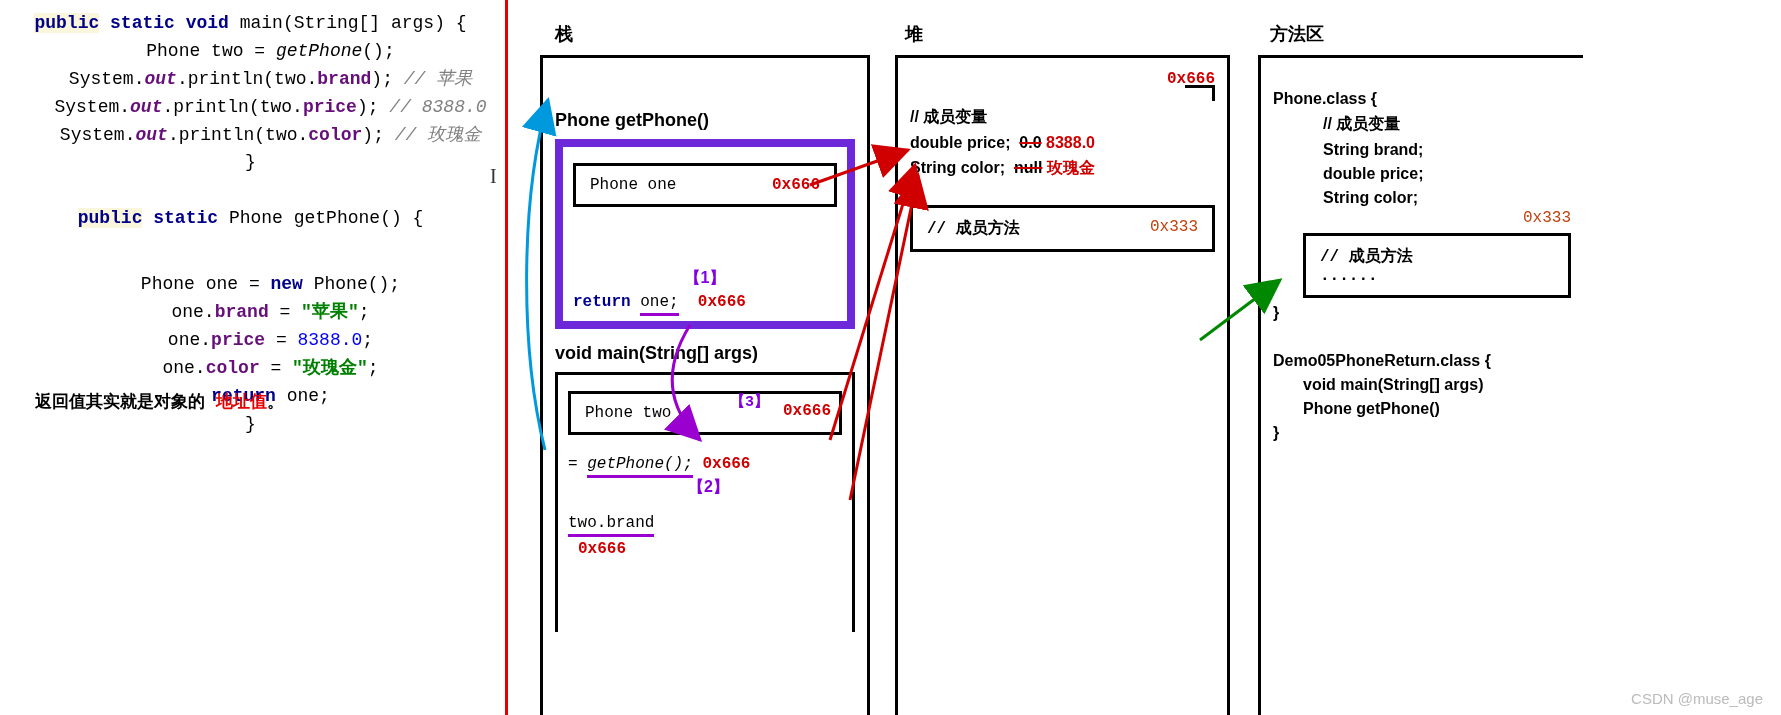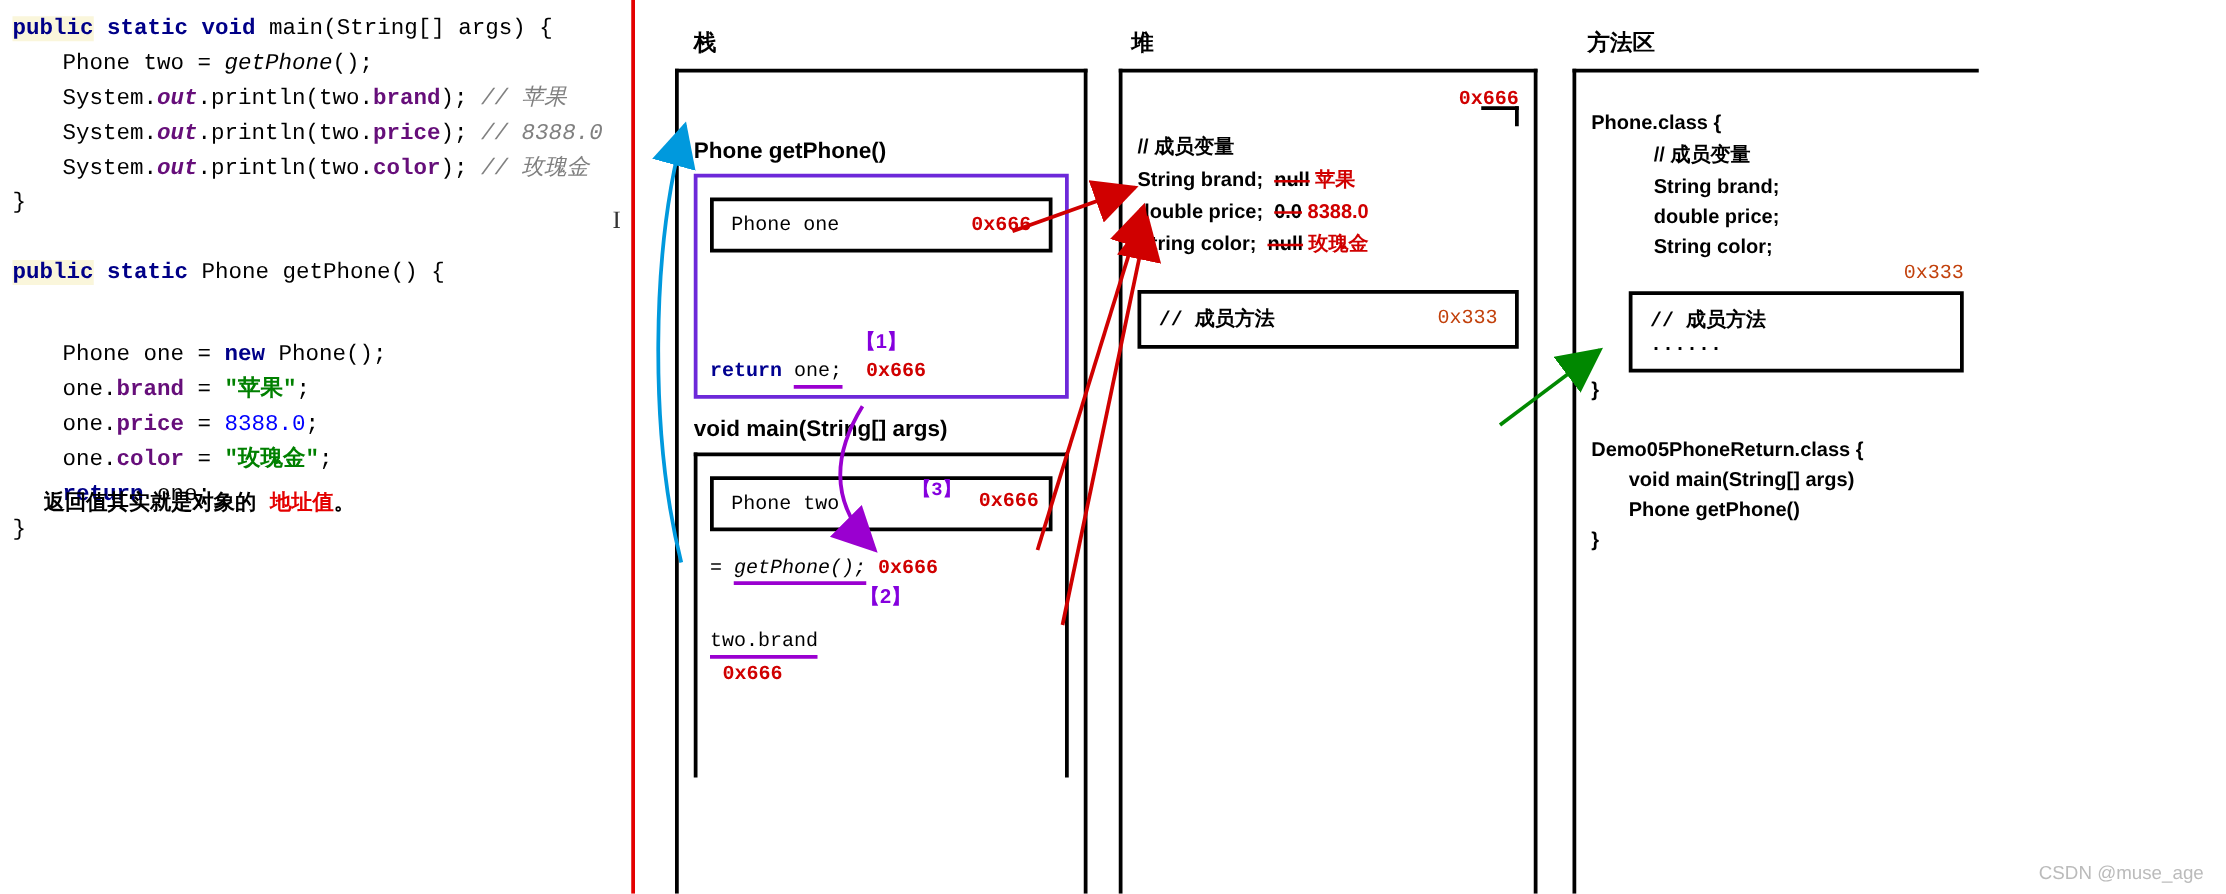--- a/index.html
+++ b/index.html
@@ -16,20 +16,21 @@
   }
   .code-area {
     position: absolute;
     left: 0;
     top: 0;
     width: 501px;
     padding: 10px;
     font-family: 'Consolas', 'Courier New', monospace;
     font-size: 18px;
     line-height: 1.55;
+    text-align: center;
   }
   .code-area .kw { color: #000088; font-weight: bold; }
   .code-area .fld { color: #660e7a; font-weight: bold; }
   .code-area .fldi { color: #660e7a; font-weight: bold; font-style: italic;}
   .code-area .num { color: #0000ff; }
   .code-area .str { color: #008000; font-weight: bold; }
   .code-area .cmt { color: #808080; font-style: italic;}
   .code-area .call { font-style: italic; }
   .code-area .hl { background: #faf6db; }
   .vline {
@@ -118,21 +119,21 @@
 
 <div class="vline"></div>
 
 <div class="col-label" style="left:555px; top:22px;">栈</div>
 <div class="col-label" style="left:905px; top:22px;">堆</div>
 <div class="col-label" style="left:1270px; top:22px;">方法区</div>
 
 <div class="panel" style="left:540px; top:55px; width:330px; height:660px; border-bottom:none;">
   <div style="height:40px;"></div>
   <div class="bold" style="font-size:18px;">Phone getPhone()</div>
-  <div style="border:3px solid #6d28d9; padding:10px; margin-top:8px;">
+  <div style="border:8px solid #6d28d9; padding:10px; margin-top:8px;">
     <div class="inner-box" style="display:flex; justify-content:space-between;">
       <span class="mono">Phone one</span>
       <span class="red mono">0x666</span>
     </div>
     <div style="height:55px;"></div>
     <div style="text-align:center;" class="purple">【1】</div>
     <div class="mono" style="margin-top:4px;">
       <span class="navy">return </span><span class="underlineP">one;</span>&nbsp;&nbsp;<span class="red">0x666</span>
     </div>
   </div>
@@ -152,23 +153,20 @@
     </div>
     <div class="red mono" style="margin-top:8px; margin-left:10px;">0x666</div>
   </div>
 </div>
 
 <div class="panel" style="left:895px; top:55px; width:335px; height:660px; border-bottom:none;">
   <div style="text-align:right;" class="red mono">0x666</div>
   <div style="border-top:3px solid #000; border-right:3px solid #000; width:30px; height:16px; margin-left:auto; margin-top:-3px;"></div>
   <div style="margin-top:6px;">
     <div class="bold">// 成员变量</div>
-    <div class="bold" style="margin-top:6px;">
-      <span>String brand;</span>&nbsp;&nbsp;<span class="strike">null</span>&nbsp;<span class="red">苹果</span>
-    </div>
     <div class="bold" style="margin-top:6px;">
       <span>double price;</span>&nbsp;&nbsp;<span class="strike">0.0</span>&nbsp;<span class="red">8388.0</span>
     </div>
     <div class="bold" style="margin-top:6px;">
       <span>String color;</span>&nbsp;&nbsp;<span class="strike">null</span>&nbsp;<span class="red">玫瑰金</span>
     </div>
   </div>
   <div class="inner-box bold" style="margin-top:26px; display:flex; justify-content:space-between;">
     <span>// 成员方法</span>
     <span class="green mono">0x333</span>

